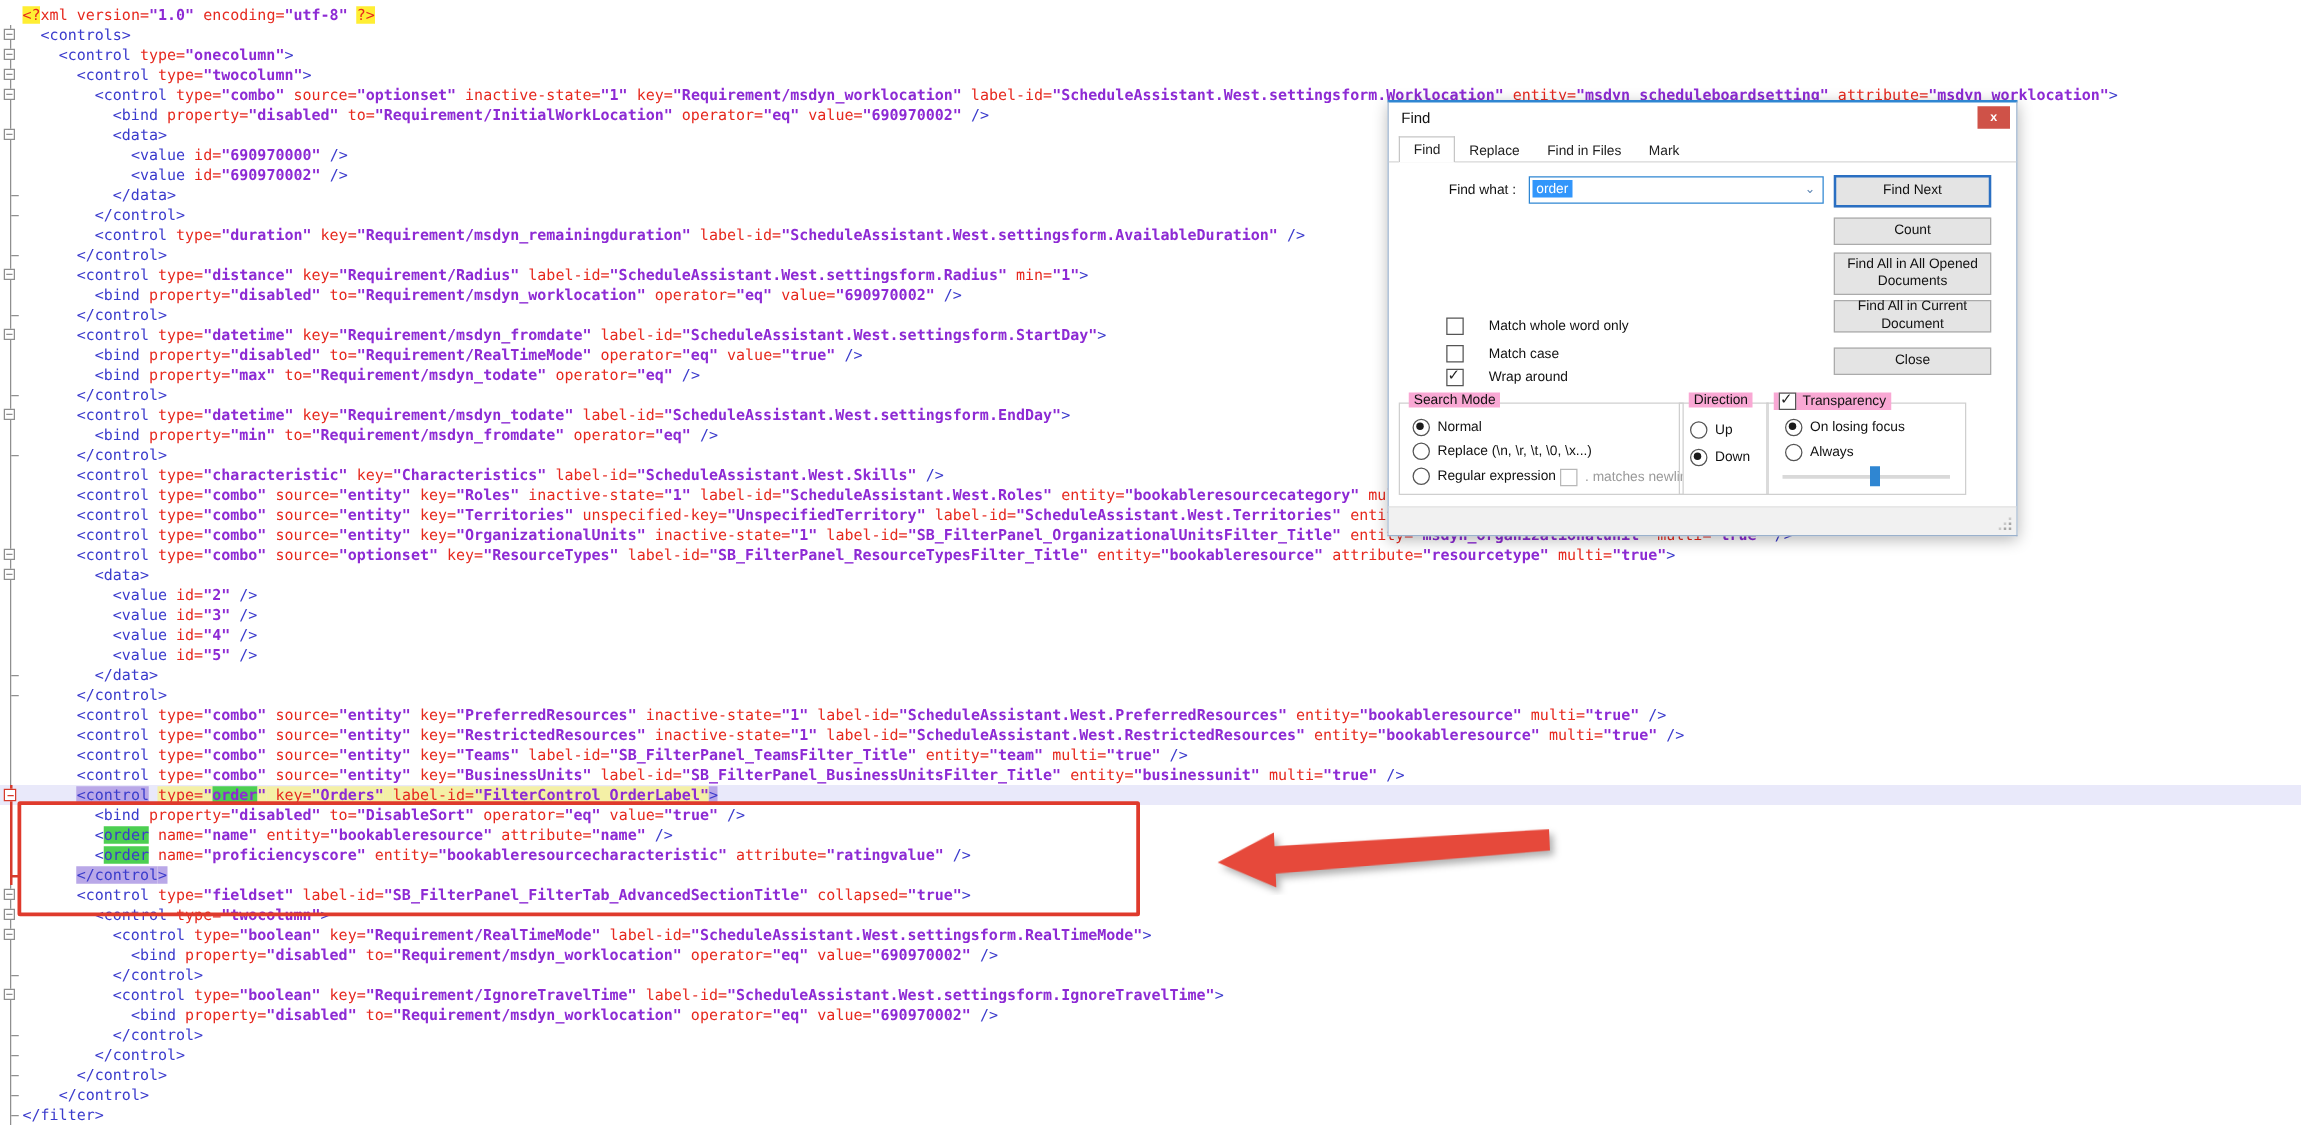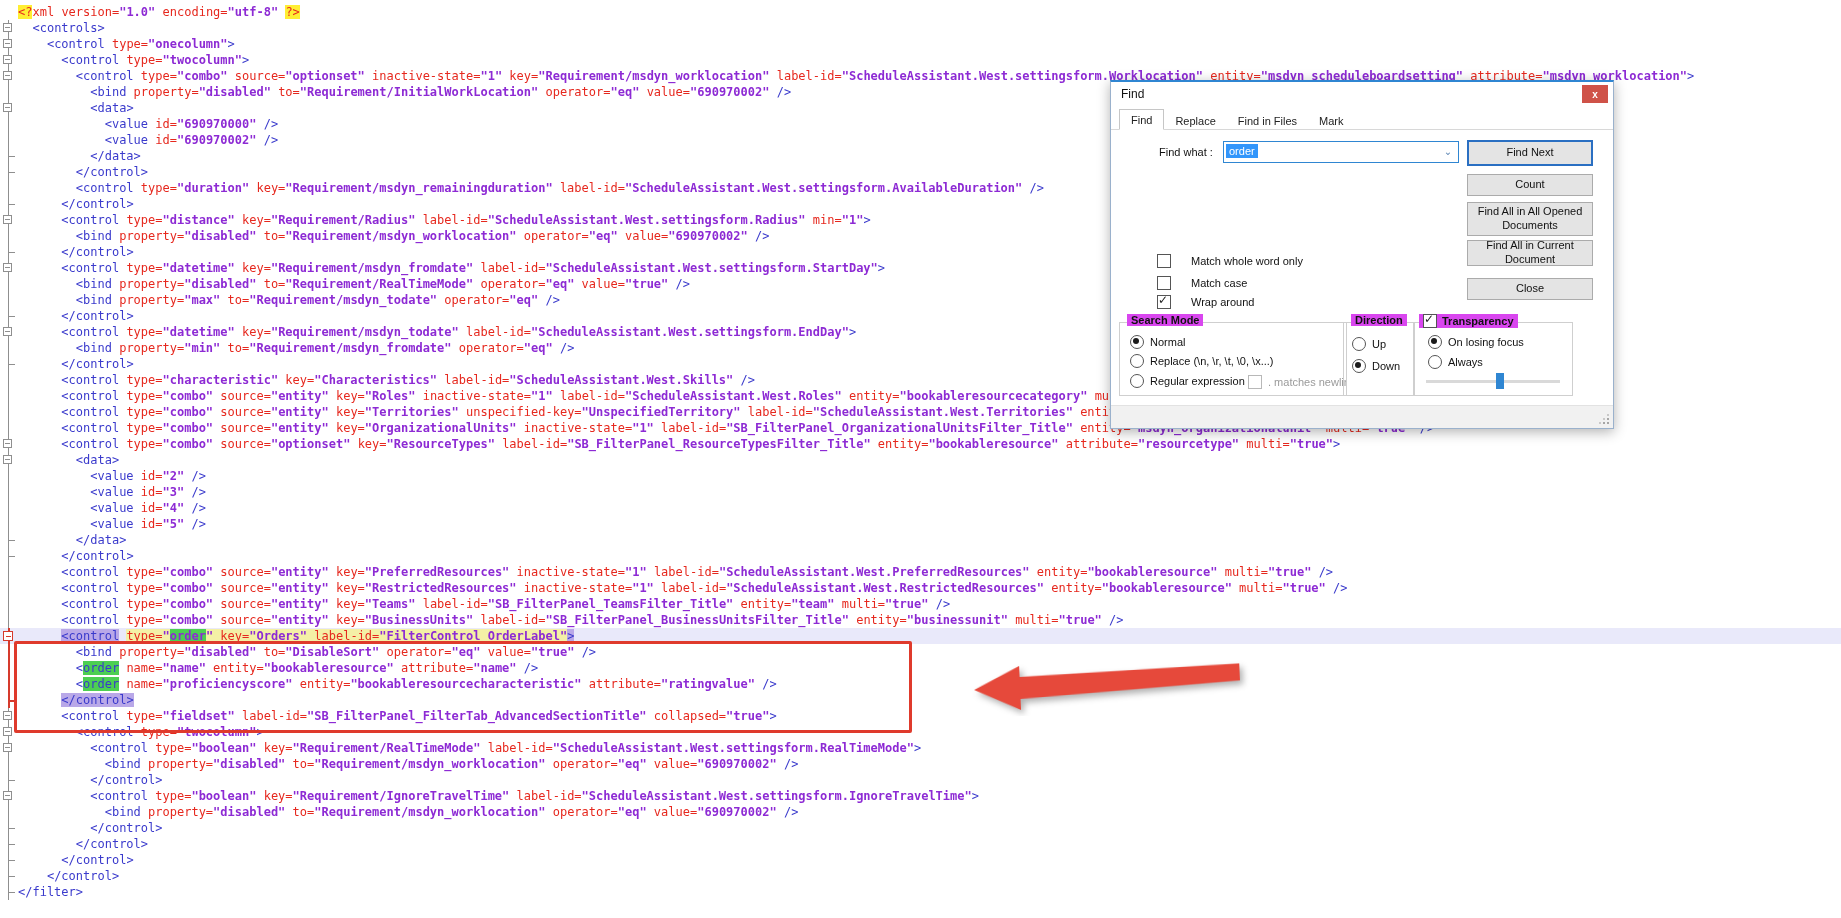--- a/index.html
+++ b/index.html
@@ -55,21 +55,21 @@
   .btn{position:absolute;left:356px;width:126px;background:#e4e4e4;border:1px solid #ababab;
     display:flex;align-items:center;justify-content:center;text-align:center;box-sizing:border-box;line-height:1.25;}
   .btn.default{border:2px solid #2a6fc2;}
   .cb-row{position:absolute;left:46px;display:flex;align-items:center;gap:20px;}
   .cb{width:12px;height:12px;border:1px solid #555;background:#fff;position:relative;flex:0 0 12px;}
   .cb.on::after{content:"✓";position:absolute;left:0px;top:-3px;font-size:12px;color:#222;}
   .cb.dis{border-color:#b8b8b8;}
   .rd{width:12px;height:12px;border:1px solid #555;border-radius:50%;background:#fff;position:relative;flex:0 0 12px;}
   .rd.on::after{content:'';position:absolute;left:2px;top:2px;width:6px;height:6px;border-radius:50%;background:#1b1b1b;}
   .grp{position:absolute;top:240px;height:74px;border:1px solid #cfcfcf;box-sizing:border-box;overflow:hidden;}
-  .gt{position:absolute;top:232px;background:#d946ef;padding:0 4px;z-index:2;display:flex;align-items:center;gap:5px;font-weight:bold;}
+  .gt{position:absolute;top:232px;background:#f9a8d4;padding:0 4px;z-index:2;display:flex;align-items:center;gap:5px;}
   .rd-row{position:absolute;display:flex;align-items:center;gap:6px;}
   .gray{color:#9a9a9a;}
   .track{position:absolute;height:3px;background:#d9d9d9;}
   .thumb{position:absolute;top:-7px;width:8px;height:16px;background:var(--dialog_accent);}
   .footer{position:absolute;left:0;right:0;bottom:0;height:22px;background:#f1f1f1;border-top:1px solid #e2e2e2;}
   .grip{position:absolute;right:4px;bottom:4px;width:10px;height:10px;}
   .grip::before{content:'';position:absolute;right:0;bottom:0;width:2px;height:2px;background:#a6a6a6;
     box-shadow:-4px 0 #a6a6a6,0 -4px #a6a6a6,-8px 0 #c9c9c9,0 -8px #c9c9c9,-4px -4px #c9c9c9;}
 </style>
 </head>

